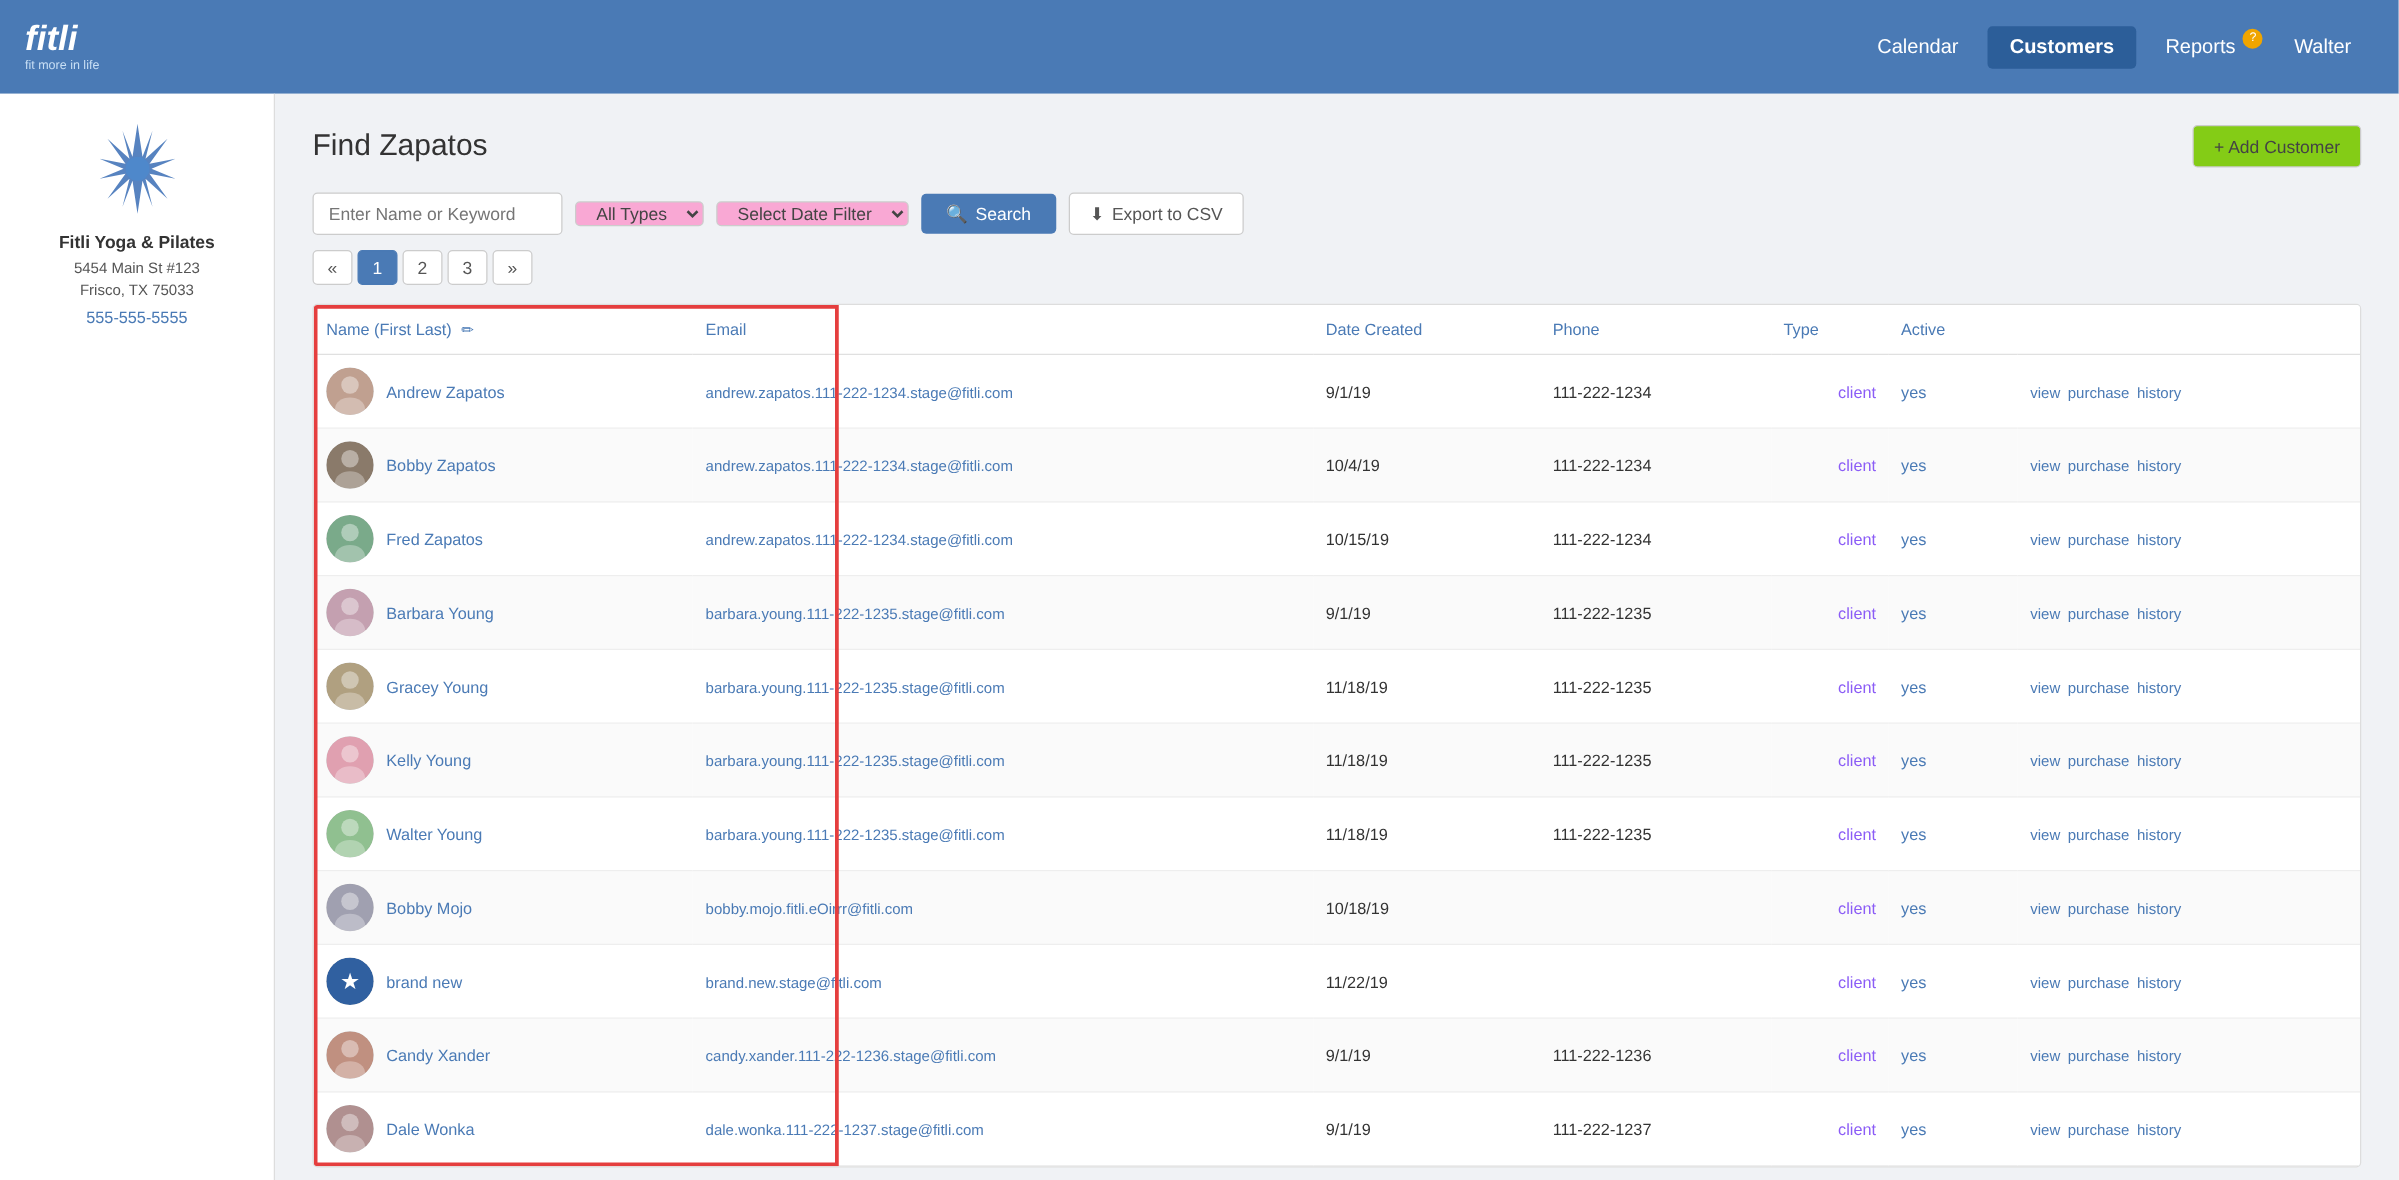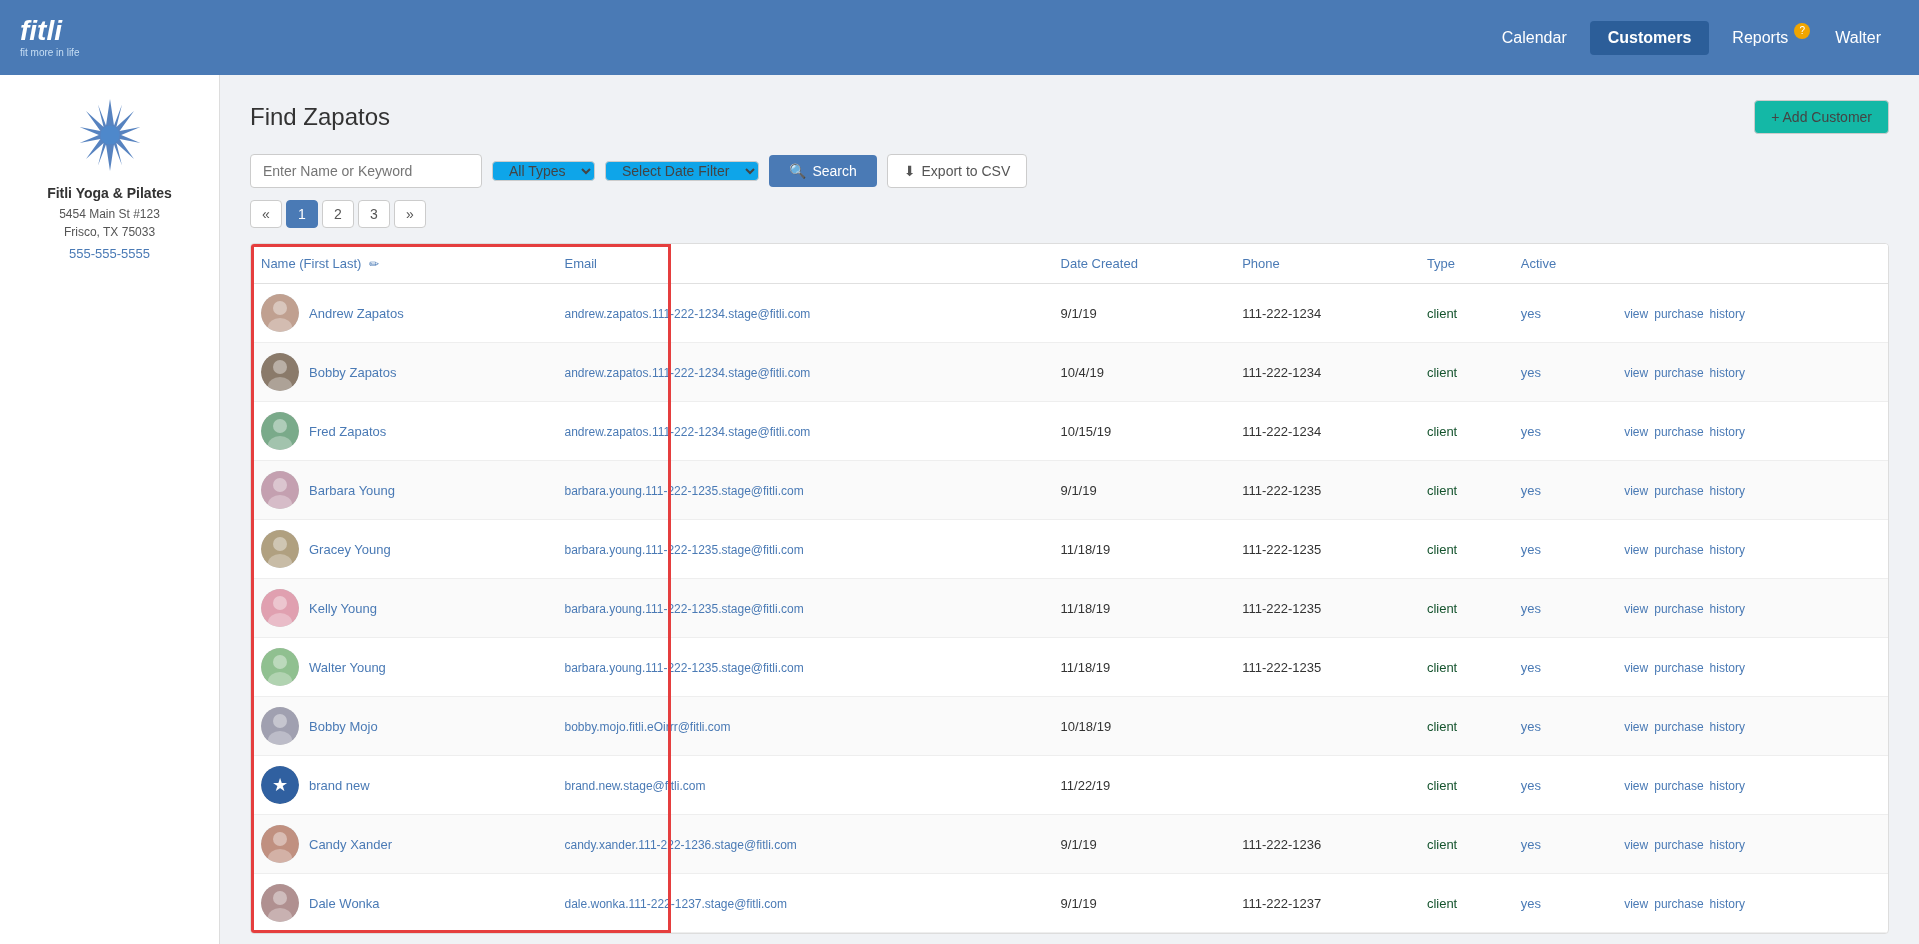--- a/index.html
+++ b/index.html
@@ -144,21 +144,21 @@
       justify-content: space-between;
       align-items: center;
       margin-bottom: 20px;
     }
     .page-title {
       font-size: 24px;
       font-weight: normal;
       color: #333;
     }
     .add-customer-btn {
-      background: #14b8a6;
+      background: #84cc16;
       border: 1px solid #ccc;
       padding: 8px 16px;
       border-radius: 4px;
       cursor: pointer;
       font-size: 14px;
       color: #444;
     }
 
     
     .search-bar {
@@ -166,29 +166,29 @@
       align-items: center;
       gap: 10px;
       margin-bottom: 12px;
       flex-wrap: wrap;
     }
     .search-input {
       padding: 8px 12px;
       border: 1px solid #ccc;
       border-radius: 4px;
       font-size: 14px;
-      width: 232px;
+      width: 200px;
       color: #999;
     }
     .search-select {
       padding: 0 12px;
       border: 1px solid #ccc;
       border-radius: 4px;
       font-size: 14px;
-      background: #0ea5e9;
+      background: #f9a8d4;
       cursor: pointer;
       color: #444;
     }
     .search-btn {
       background: #4a7ab5;
       color: white;
       border: none;
       padding: 8px 20px;
       border-radius: 4px;
       cursor: pointer;
@@ -312,21 +312,21 @@
       font-size: 12px;
     }
     .action-link {
       color: #4a7ab5;
       text-decoration: none;
       cursor: pointer;
       font-size: 12px;
       margin-right: 6px;
     }
     .active-yes { color: #4a7ab5; }
-    .type-text { color: #14532d; }
+    .type-text { color: #8b5cf6; text-align: right; }
     .edit-icon { color: #4a7ab5; font-size: 12px; cursor: pointer; margin-left: 4px; }
   </style>
 </head>
 <body>
 
 <div class="header">
   <div class="header-logo">
     <div>
       <div class="logo-text">fitli</div>
       <div class="logo-tagline">fit more in life</div>

